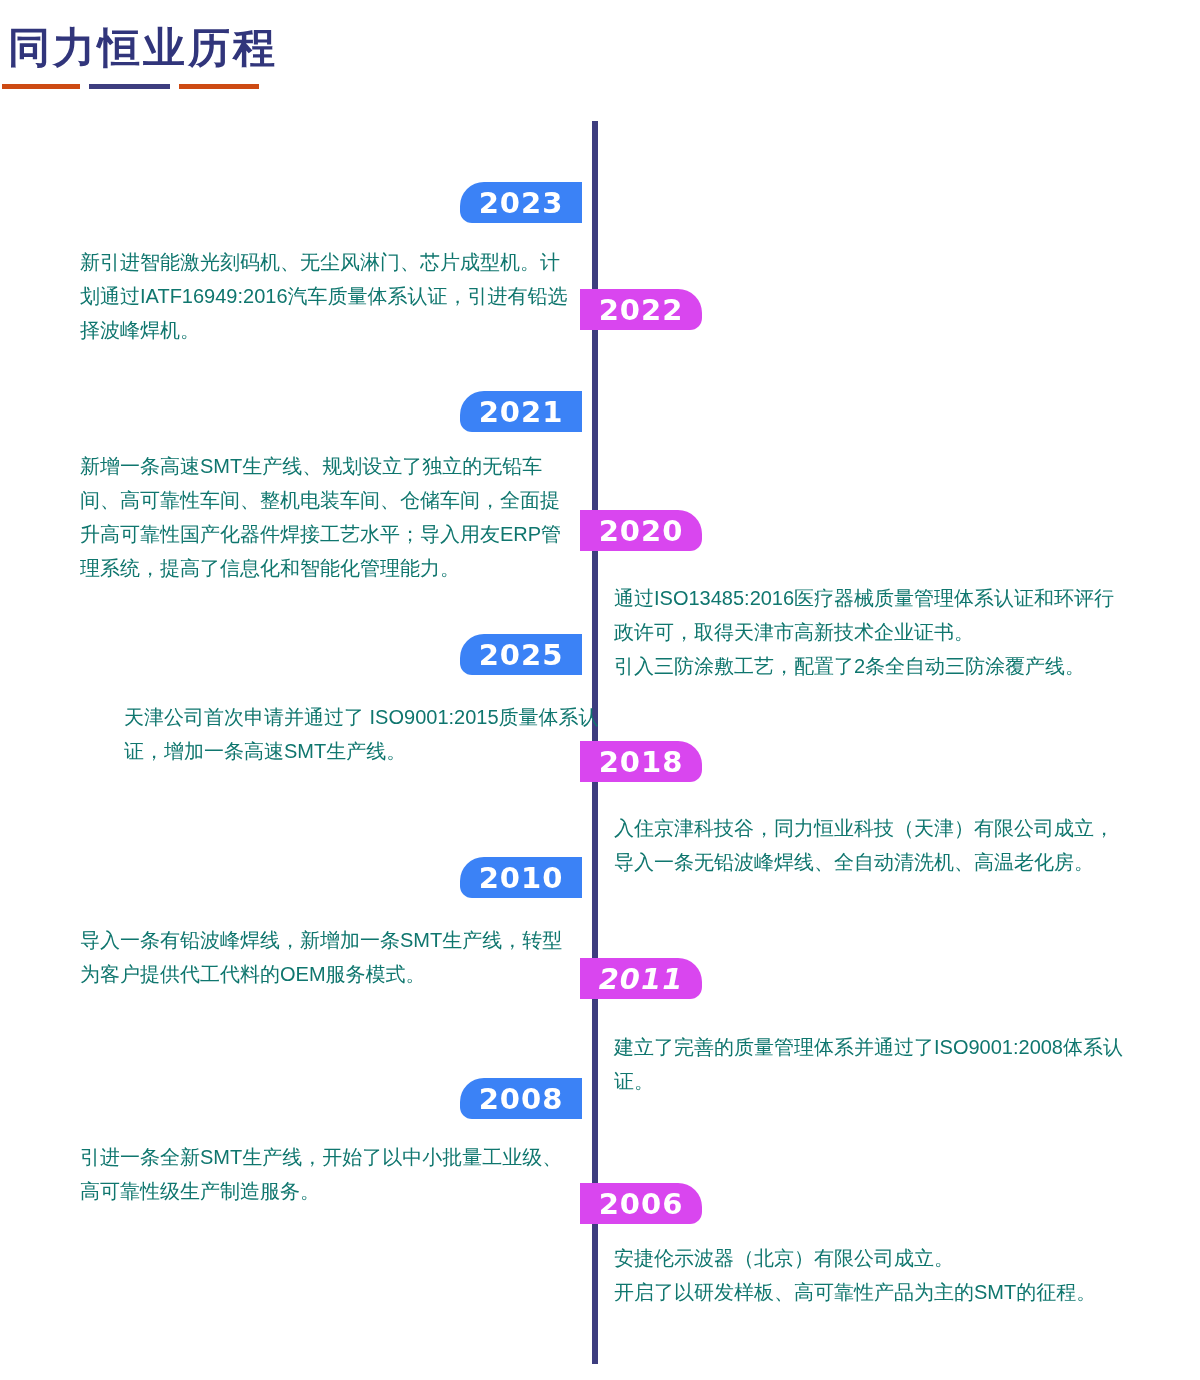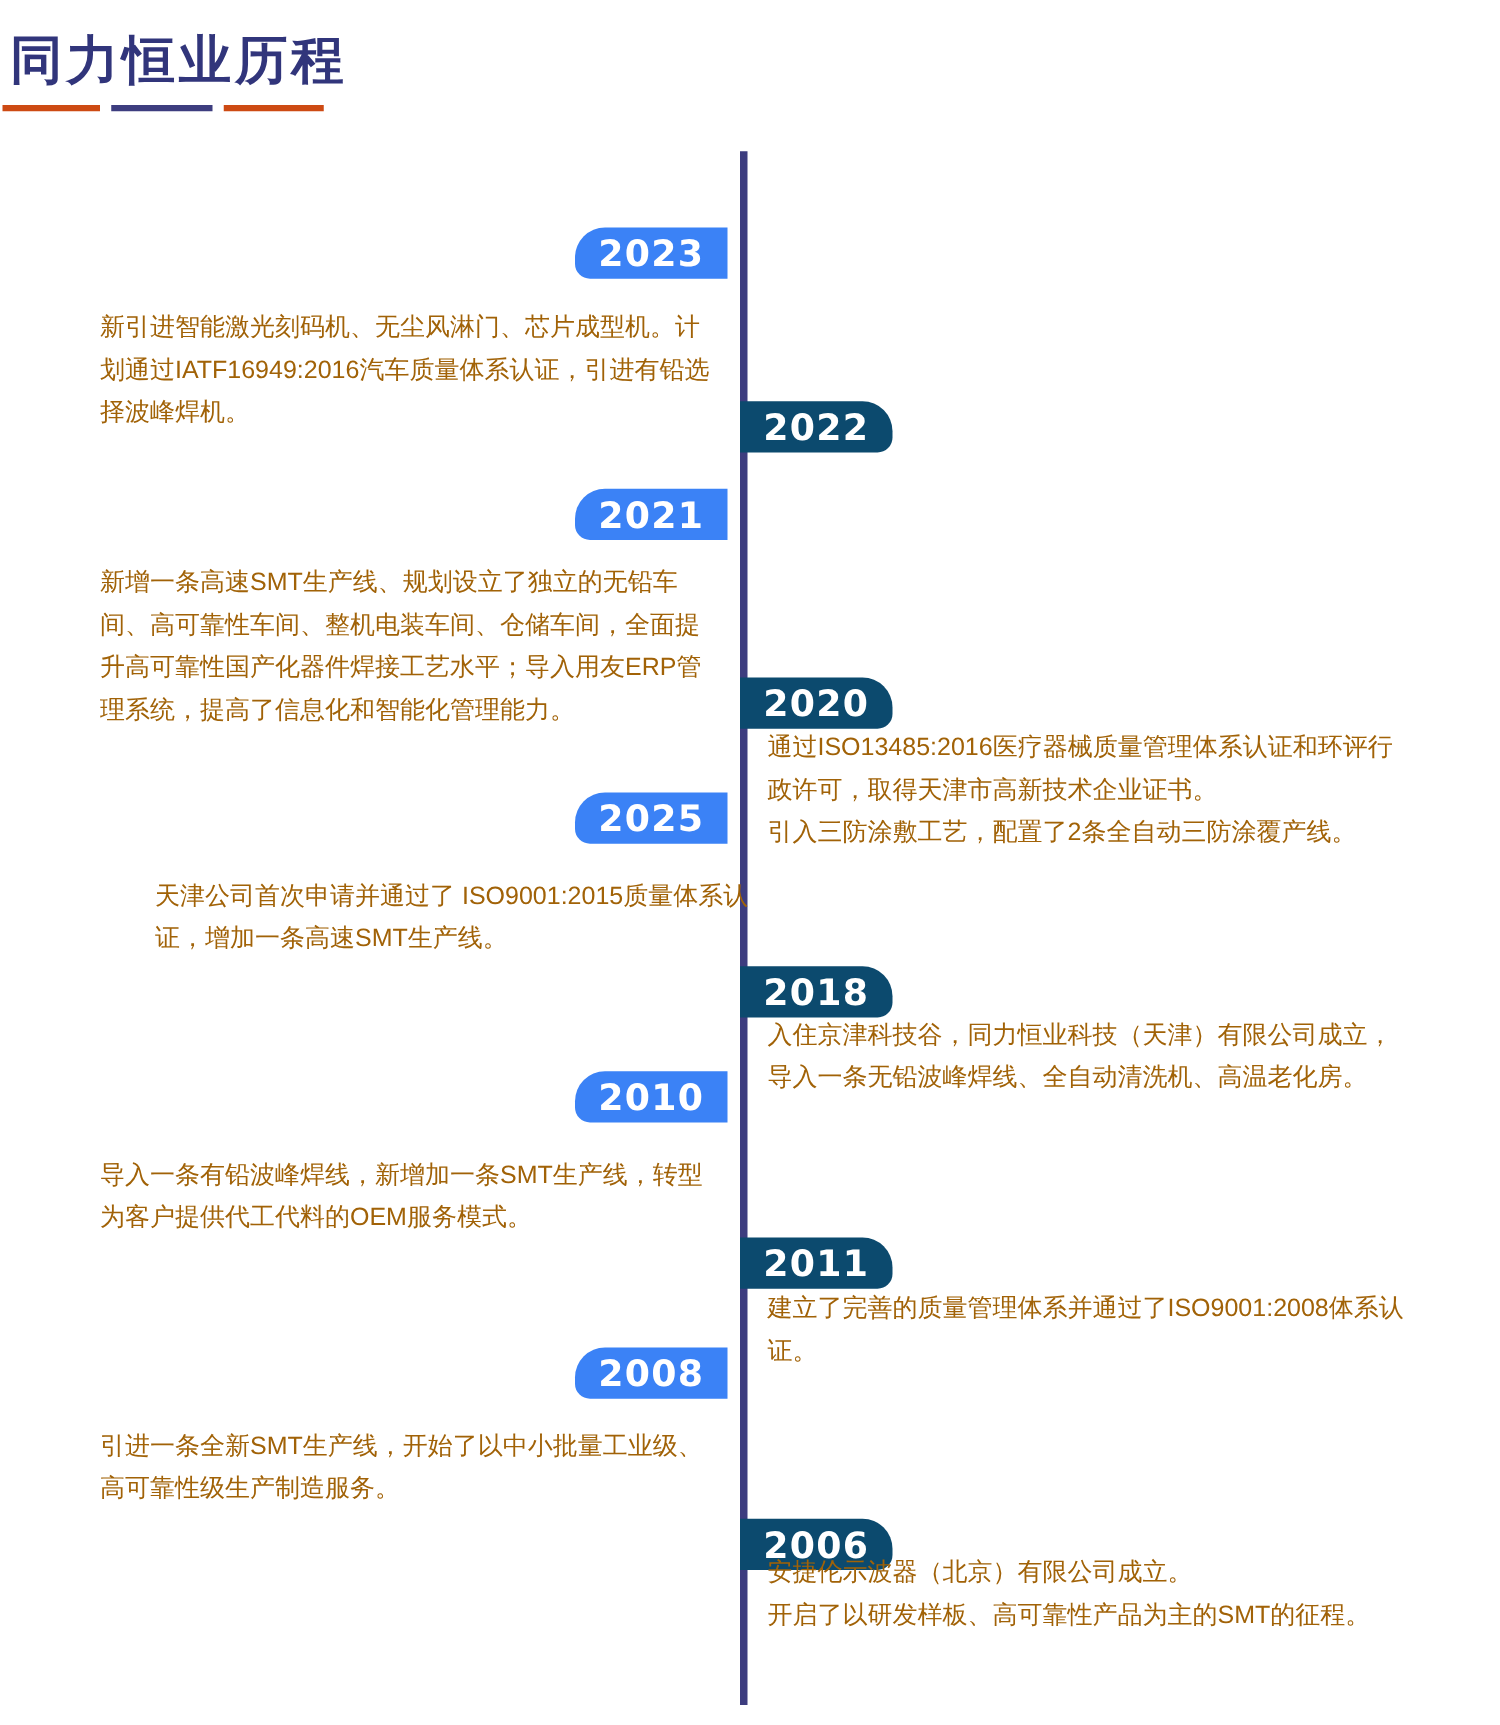--- a/index.html
+++ b/index.html
@@ -48,43 +48,43 @@
     color: #ffffff;
     font-size: 29px;
     font-weight: bold;
     display: flex;
     align-items: center;
     justify-content: center;
     font-family: "DejaVu Sans", "Liberation Sans", sans-serif;
     letter-spacing: 1px;
   }
   .badge.left  { left: 460px; background: #3b82f6; border-radius: 24px 0 0 12px; }
-  .badge.right { left: 592px; background: #0c4a6e; border-radius: 0 24px 12px 0; margin-top: 32px; }
+  .badge.right { left: 580px; background: #d946ef; border-radius: 0 24px 12px 0; }
 
   
   .desc {
     position: absolute;
     font-size: 20px;
     line-height: 34px;
-    color: #a16207;
+    color: #0f766e;
     text-align: left;
   }
   .desc.left  { left: 80px;  width: 494px; }
   .desc.right { left: 614px; width: 512px; }
   .desc p { margin: 0; }
 
   
   .b-2023 { top: 182px; }  .d-2023 { top: 245px; }
   .b-2022 { top: 289px; }  .d-2022 { top: 355px; }
   .b-2021 { top: 391px; }  .d-2021 { top: 449px; }
   .b-2020 { top: 510px; }  .d-2020 { top: 581px; }
   .b-2019 { top: 634px; }  .d-2019 { top: 700px; margin-left: 44px; }
   .b-2018 { top: 741px; }  .d-2018 { top: 811px; }
   .b-2013 { top: 857px; }  .d-2013 { top: 923px; }
-  .b-2011 { top: 958px; }  .d-2011 { top: 1030px; }
+  .b-2011 { top: 958px; font-style: italic; }  .d-2011 { top: 1030px; }
   .b-2008 { top: 1078px; } .d-2008 { top: 1140px; }
   .b-2006 { top: 1183px; } .d-2006 { top: 1241px; }
 </style>
 </head>
 <body>
 
 <div class="page">
 
   <div class="page-title">同力恒业历程</div>
   <div class="title-bar b1"></div>

